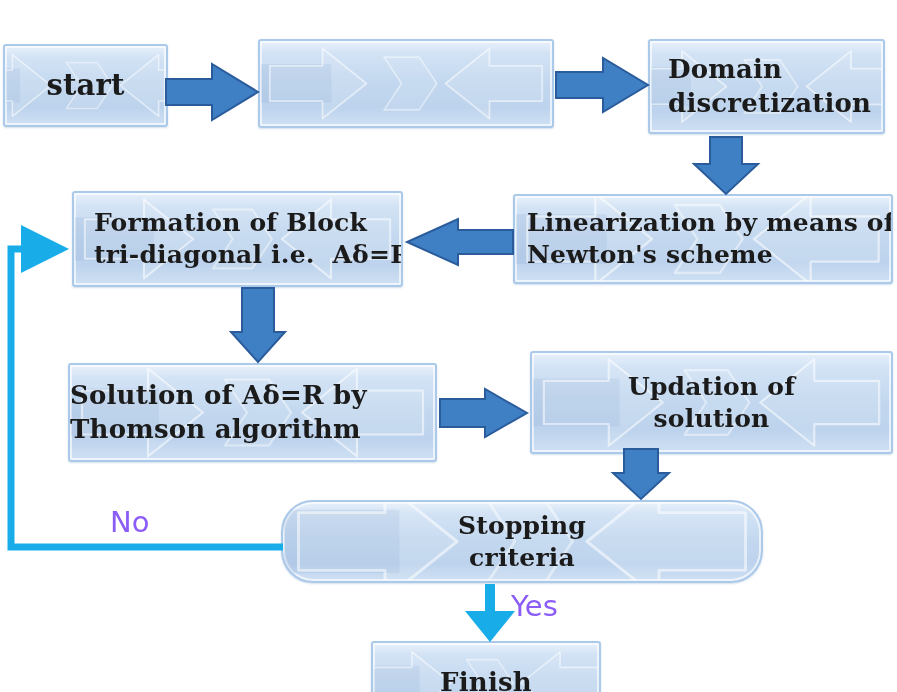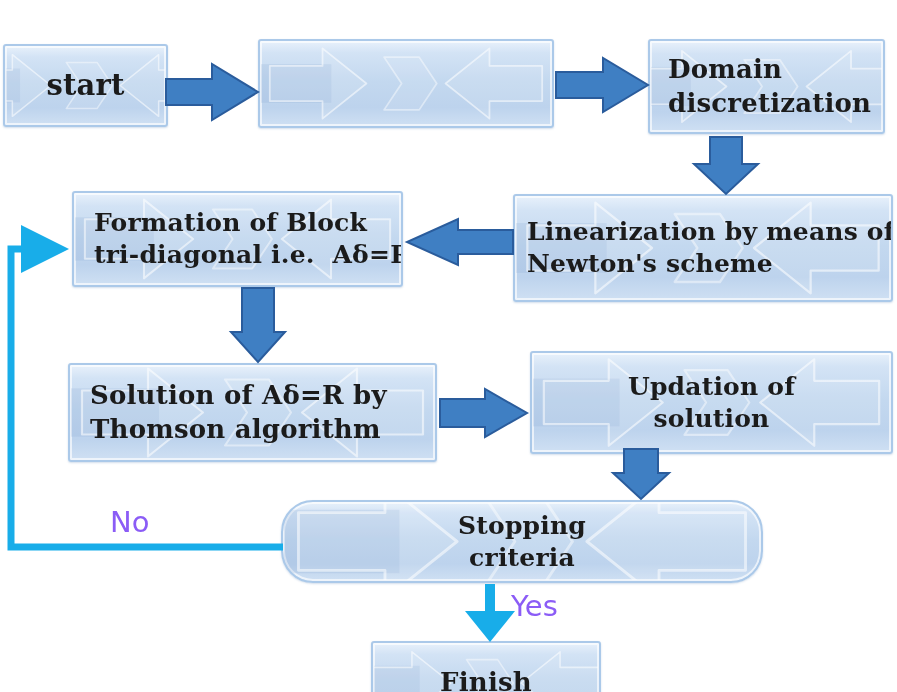--- a/index.html
+++ b/index.html
@@ -25,23 +25,23 @@
   #connectors{position:absolute;left:0;top:0;width:897px;height:692px;z-index:3;pointer-events:none;}
   .edge-label{
     position:absolute;z-index:4;color:#8b5cf6;
     font-family:"DejaVu Sans","Liberation Sans",sans-serif;
     font-size:29px;font-weight:400;line-height:1;
   }
   
   #n-start        {left:3px;  top:8px;  width:165px;height:83px;font-size:29px;}
   #n-convert      {left:258px;top:3px;  width:296px;height:89px;font-size:24px;padding-left:10px;}
   #n-domain       {left:648px;top:3px;  width:237px;height:95px;font-size:26px;padding-left:18px;}
-  #n-linearization{left:513px;top:158px;width:380px;height:108px;font-size:25px;padding-left:12px;}
+  #n-linearization{left:513px;top:158px;width:380px;height:90px;font-size:25px;padding-left:12px;}
   #n-formation    {left:72px; top:155px;width:331px;height:96px;font-size:25px;padding-left:20px;}
-  #n-solution     {left:68px; top:327px;width:369px;height:99px;font-size:26px;padding-left:20px;}
+  #n-solution     {left:68px; top:327px;width:369px;height:99px;font-size:26px;}
   #n-updation     {left:530px;top:315px;width:363px;height:103px;font-size:25px;}
   #n-stopping     {left:281px;top:464px;width:482px;height:83px;font-size:25px;border-radius:32px;}
   #n-finish       {left:371px;top:605px;width:230px;height:84px;font-size:26px;}
   #lbl-no {left:110px;top:472px;}
   #lbl-yes{left:511px;top:556px;}
 </style>
 </head>
 <body>
 
 <svg width="0" height="0" style="position:absolute" aria-hidden="true">

